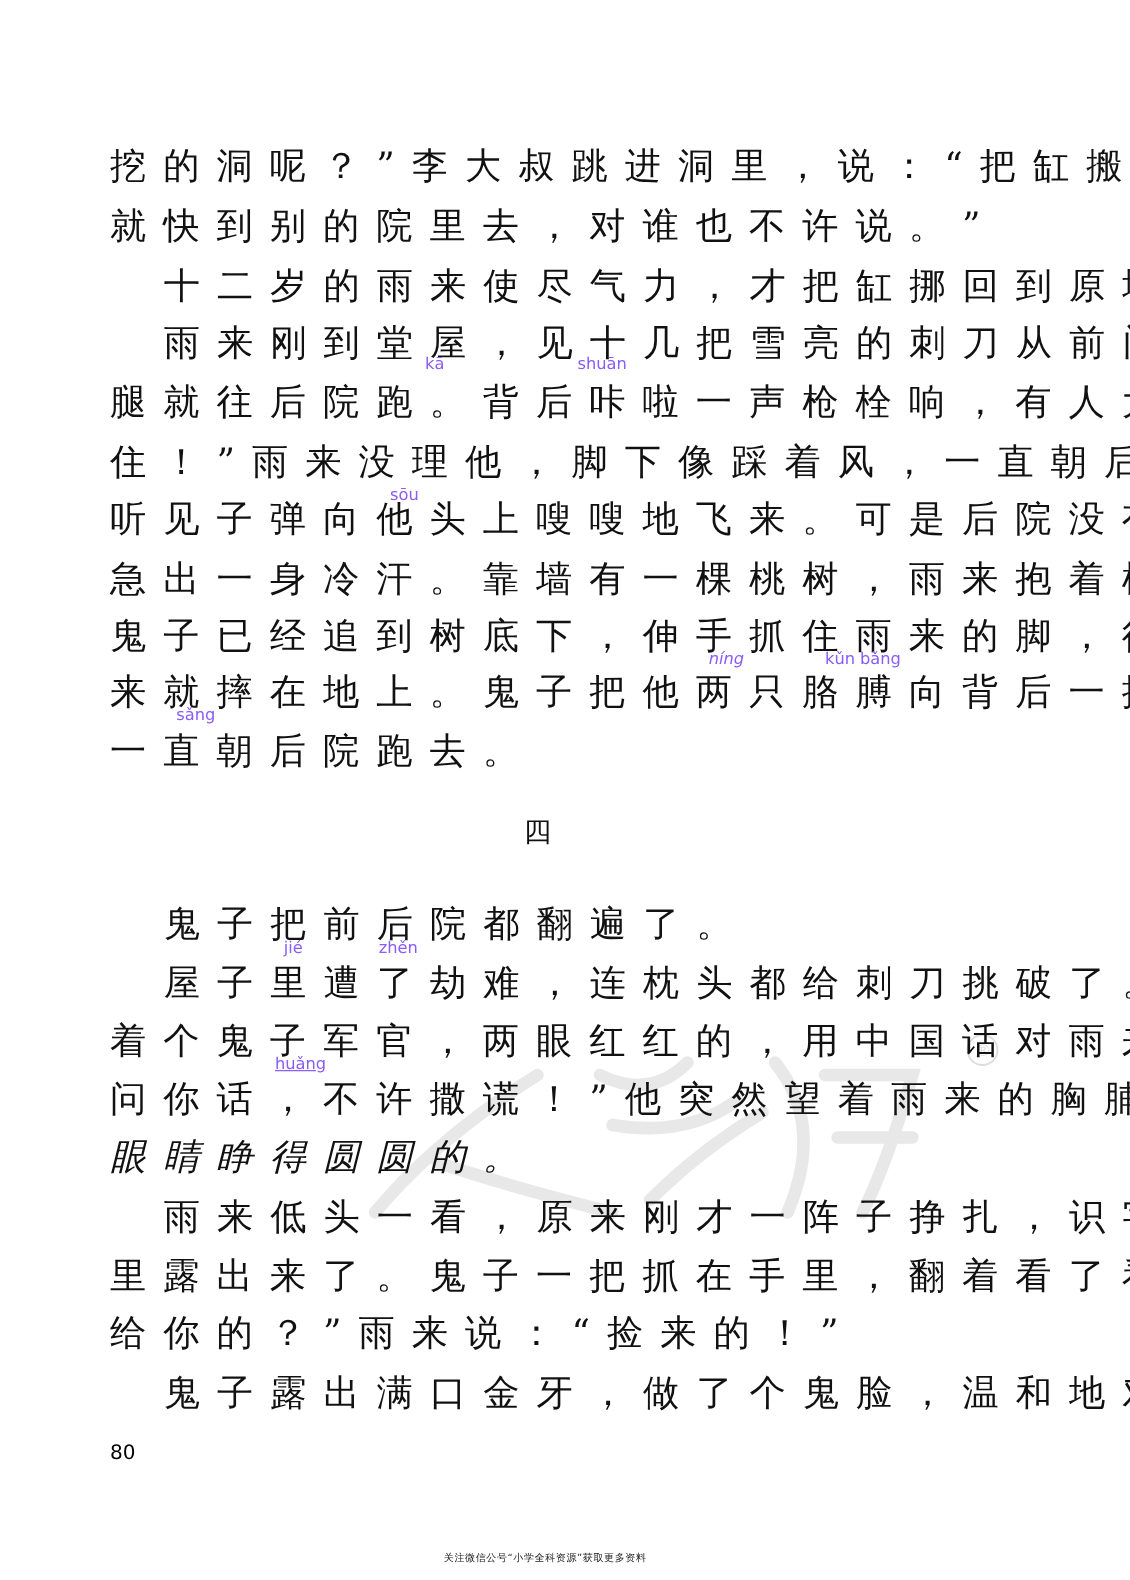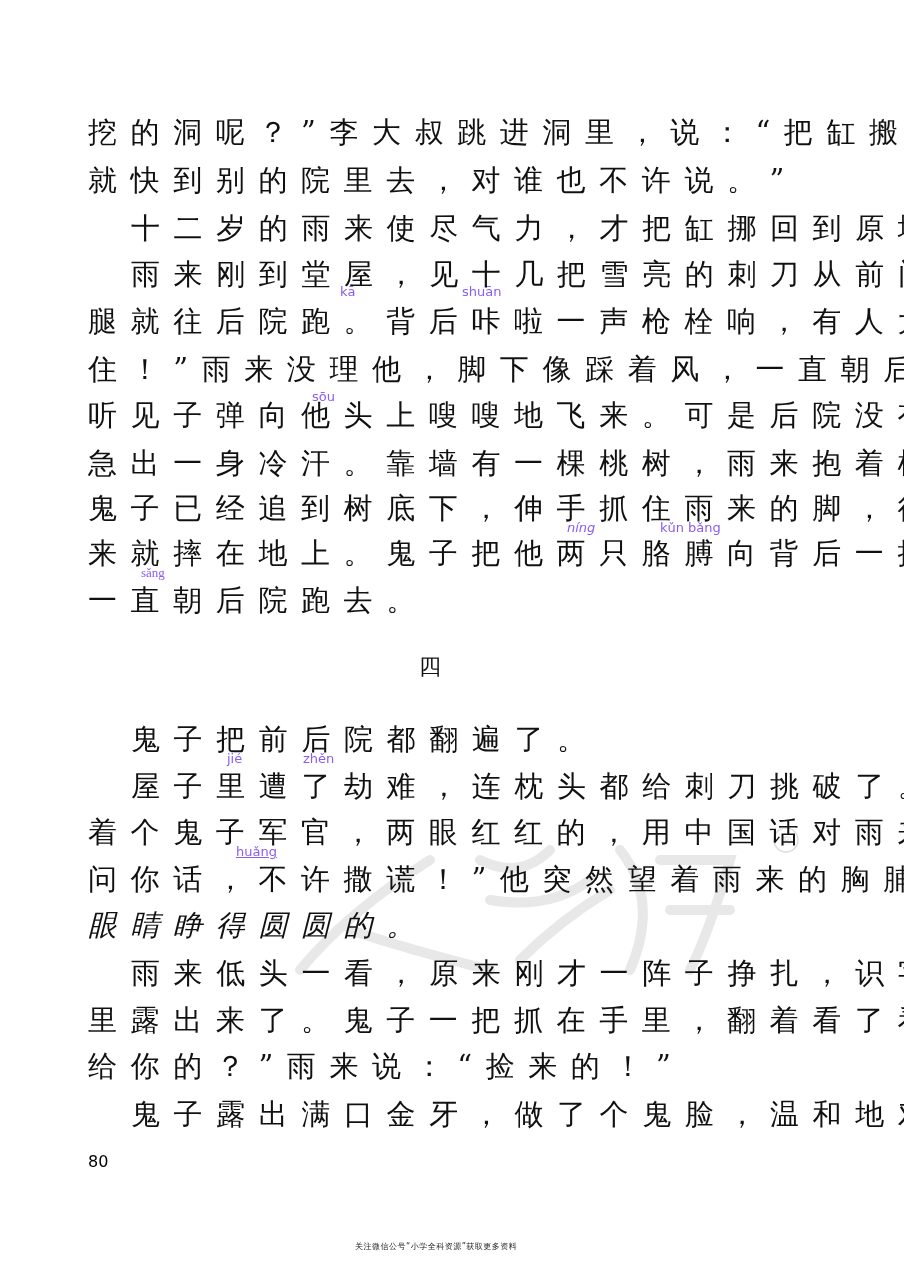--- a/index.html
+++ b/index.html
@@ -73,21 +73,21 @@
     <div class="line" style="top: 1046px;">给你的？”雨来说：“捡来的！”</div>
     <div class="line indent" style="top: 1094px;">鬼子露出满口金牙，做了个鬼脸，温和地对雨来说：“不</div>
   </div>
 <div id="pinyins">
     <span class="pinyin" style="left: 340px; top: 285px;">kā</span>
     <span class="pinyin" style="left: 462px; top: 285px;">shuān</span>
     <span class="pinyin" style="left: 312px; top: 390px;">sōu</span>
     <span class="pinyin" style="left: 567px; top: 521px; font-style: italic;">níng</span>
     <span class="pinyin" style="left: 660px; top: 521px;">kǔn</span>
     <span class="pinyin" style="left: 688px; top: 521px;">bǎng</span>
-    <span class="pinyin" style="left: 141px; top: 566px; font-family: Liberation Serif, serif;">sǎng</span>
+    <span class="pinyin" style="left: 141px; top: 566px;">sǎng</span>
     <span class="pinyin" style="left: 227px; top: 752px;">jié</span>
     <span class="pinyin" style="left: 303px; top: 752px;">zhěn</span>
-    <span class="pinyin" style="left: 236px; top: 845px; text-decoration: underline;">huǎng</span>
+    <span class="pinyin" style="left: 220px; top: 845px; text-decoration: underline;">huǎng</span>
   </div>
 
 <div class="section-title">四</div>
 <div class="page-number">80</div>
 <div class="footer-note">关注微信公号“小学全科资源”获取更多资料</div>
 
 </body></html>

